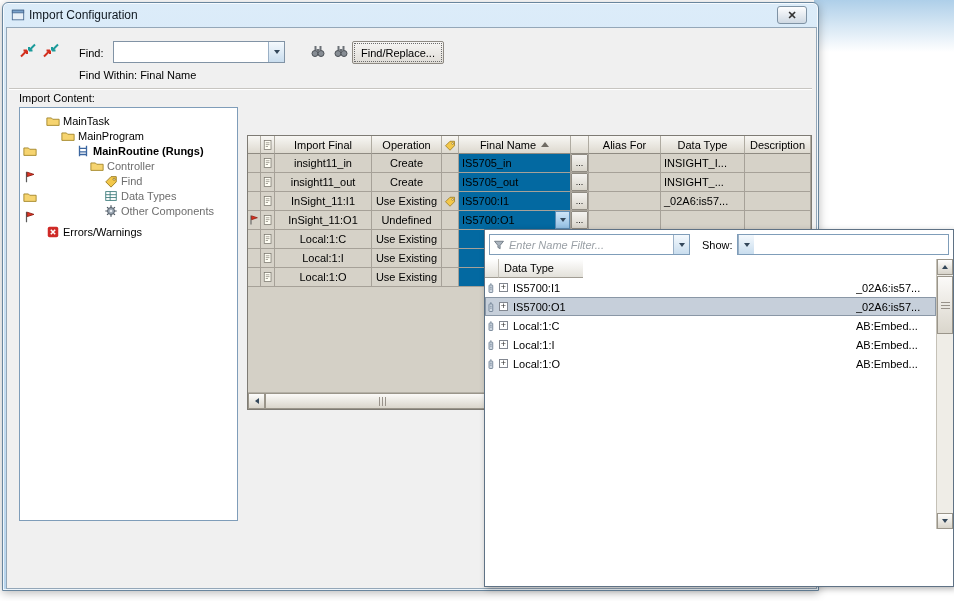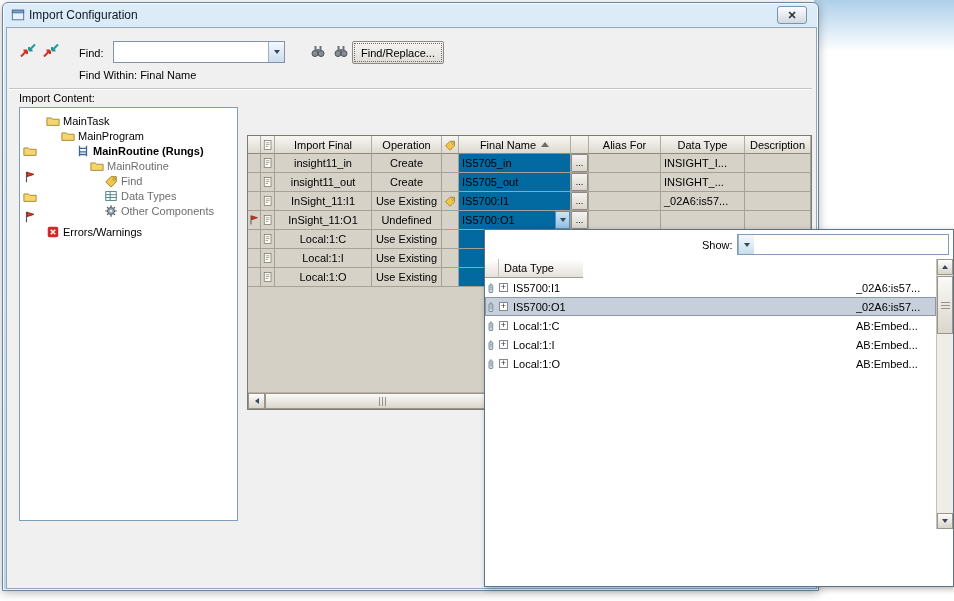--- a/index.html
+++ b/index.html
@@ -232,21 +232,21 @@
       <div class="titem bold" style="left:56px;top:35px">
         <svg class="ic14">
             <use href="#sym-ladder"></use>
           </svg>
         <span>MainRoutine (Rungs)</span>
       </div>
       <div class="titem dim" style="left:70px;top:50px">
         <svg class="ic14">
             <use href="#sym-folder"></use>
           </svg>
-        <span>MainRoutine</span>
+        <span>Controller</span>
       </div>
       <div class="titem dim" style="left:84px;top:65px">
         <svg class="ic14">
             <use href="#sym-tag"></use>
           </svg>
         <span>Find</span>
       </div>
       <div class="titem dim" style="left:84px;top:80px">
         <svg class="ic14">
             <use href="#sym-grid"></use>
@@ -452,20 +452,29 @@
         <span class="sthumb" style="left:17px;top:0;width:236px;height:16px">
             <span class="grip-h"></span>
           </span>
         <span class="sbtn" style="right:0;top:0">
             <span class="tri-r"></span>
           </span>
       </div>
     </div>
 
     <div class="popup">
+      <div class="combo" style="left:4px;top:4px;width:201px;height:21px;border-color:#7f9db9">
+        <svg class="ic12" style="margin-left:3px">
+            <use href="#sym-funnel"></use>
+          </svg>
+        <input placeholder="Enter Name Filter..." style="">
+        <span class="cbtn">
+            <span class="tri-d"></span>
+          </span>
+      </div>
       <span class="lbl" style="left:217px;top:9px">Show:</span>
       <div class="combo" style="left:252px;top:4px;width:212px;height:21px;border-color:#7f9db9">
         <span class="cbtn">
             <span class="tri-d"></span>
           </span>
       </div>
 
       <div class="pgrid-head">
         <div class="ph" style="width:14px;padding-left:0"></div>
         <div class="ph" style="width:84px;border-right:none">

